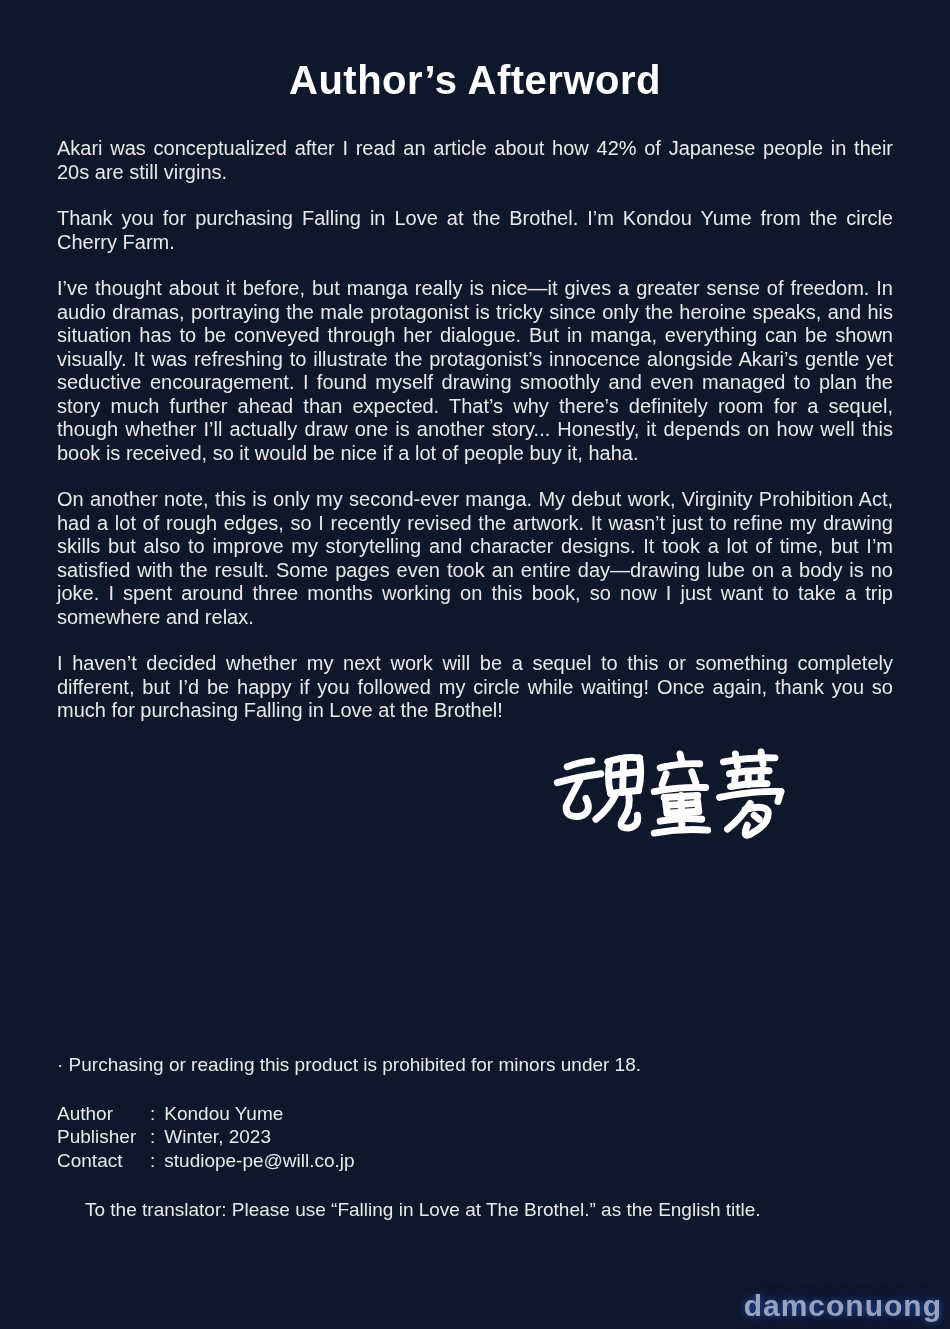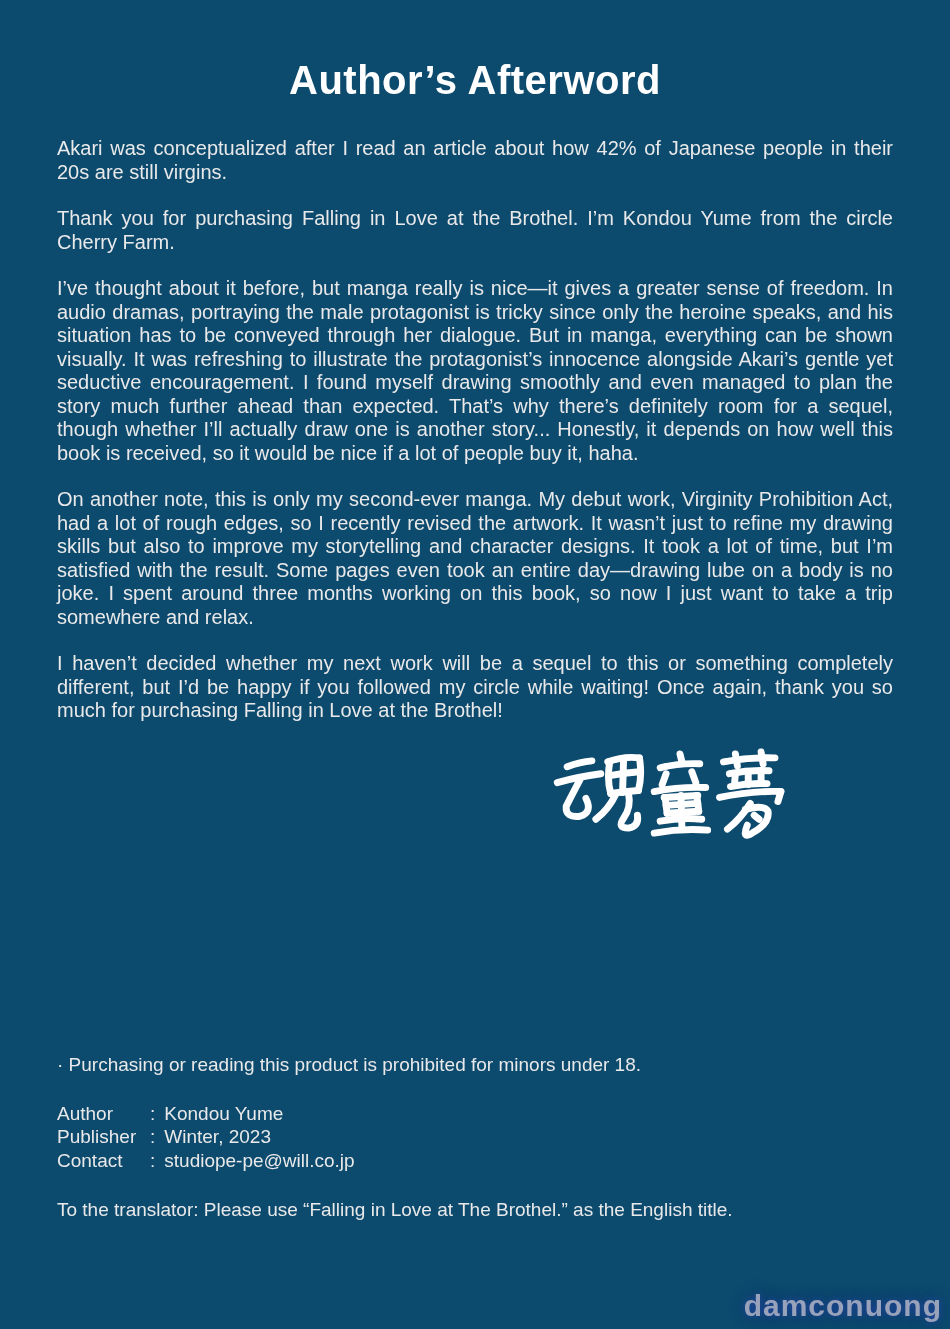--- a/index.html
+++ b/index.html
@@ -1,21 +1,21 @@
 <!DOCTYPE html>
 <html><head>
 <meta charset="utf-8">
 <style>
   * { box-sizing: border-box; }
   html, body { margin: 0; padding: 0; background: #000; }
   .page {
     position: relative;
     width: 950px;
     height: 1329px;
-    background: #0c4a6e;
+    background: #0f172a;
     overflow: hidden;
     font-family: "Liberation Sans", sans-serif;
   }
   .content { padding: 0 57px; }
   .title {
     margin: 58px 0 34px 0;
     font-size: 40px;
     font-weight: 700;
     letter-spacing: 0.5px;
     color: #ffffff;
@@ -49,21 +49,21 @@
     top: 1053px;
     color: #e9e9e9;
     font-size: 19px;
     line-height: 23.5px;
   }
   .warning-item { text-align: left; }
   .credits { margin-top: 25px; }
   .credit-row { display: flex; align-items: center; }
   .credit-label { width: 93px; flex: 0 0 93px; }
   .credit-sep { margin-right: 9px; }
-  .translator-note { margin-top: 26px; }
+  .translator-note { margin-top: 26px; margin-left: 28px; }
   .watermark {
     position: absolute;
     right: 8px;
     bottom: 6px;
     font-size: 30px;
     font-weight: 700;
     letter-spacing: 1px;
     color: #98a2ba;
     text-shadow: 0 0 6px rgba(38, 74, 168, 0.95), 0 0 15px rgba(20, 45, 110, 0.85);
   }

